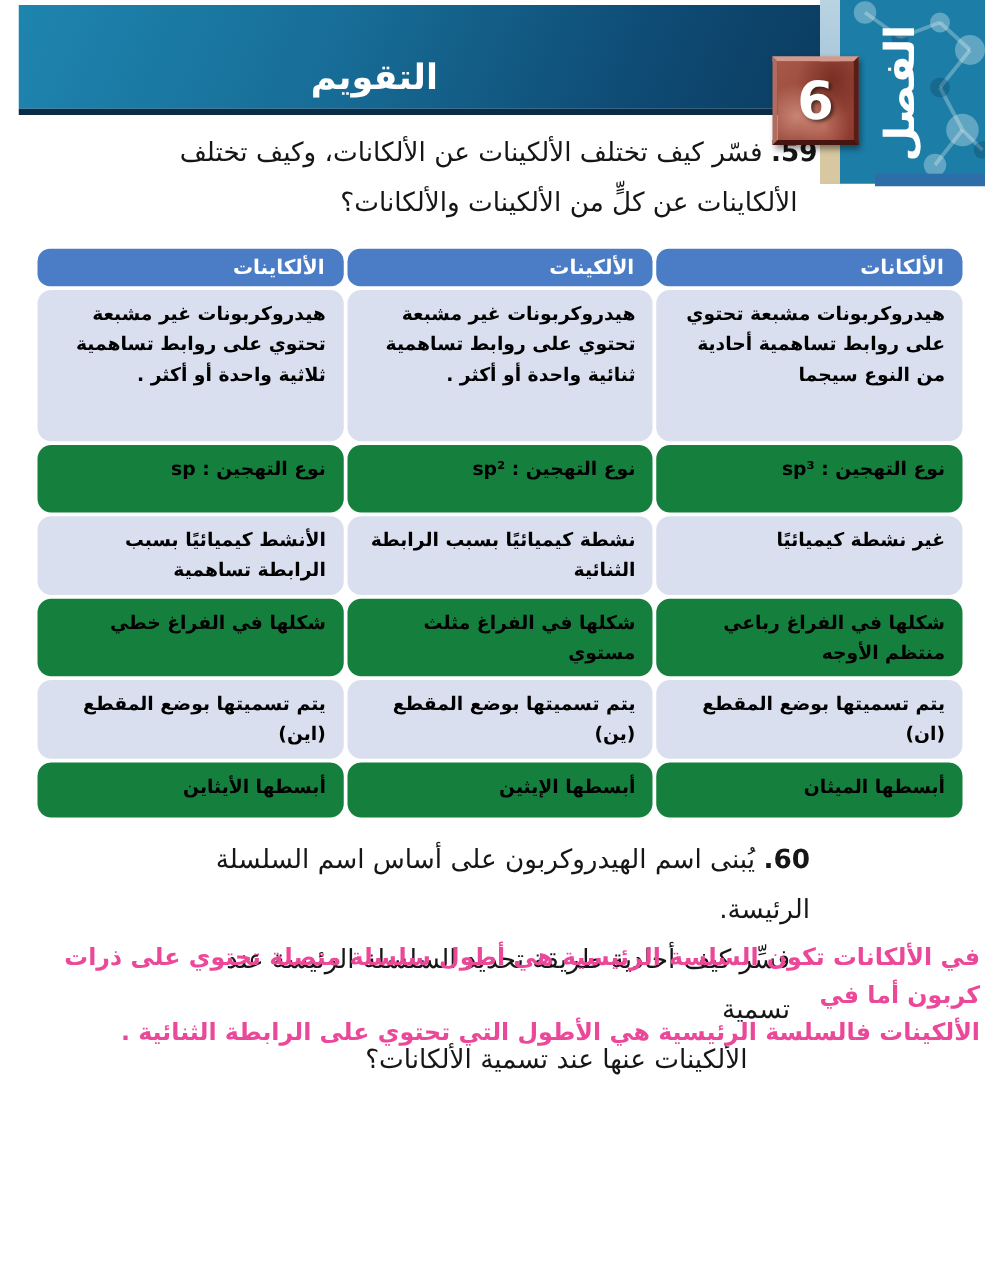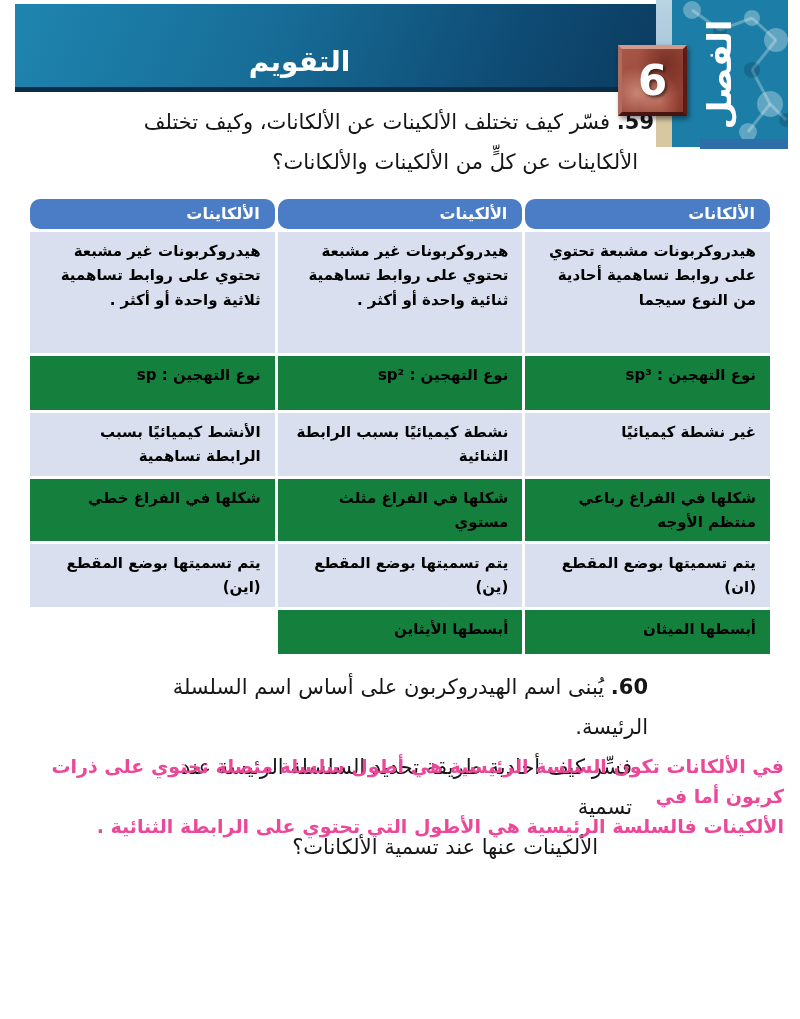--- a/index.html
+++ b/index.html
@@ -55,21 +55,21 @@
   .q-num { font-weight: bold; }
   .indent1 { padding-right: 16px; }
   .indent2 { padding-right: 50px; }
 
   
   .cmp-table { position: absolute; left: 30px; top: 199px; width: 740px;
     direction: rtl; display: grid; grid-template-columns: 1fr 1fr 1fr; gap: 3px; }
   .th { background: #4b7dc6; color: #ffffff; font-weight: bold; font-size: 16px;
     text-align: right; padding: 5px 15px; min-height: 30px; border-radius: 10px; }
   .td { font-weight: bold; color: #000000; font-size: 15px; line-height: 1.62;
-    text-align: right; padding: 7px 14px; }
+    text-align: right; padding: 7px 14px; border-radius: 11px; }
   .odd  { background: #d9dfee; }
   .even { background: #15803d; }
   .h1 { min-height: 121px; }
   .h2 { min-height: 54px; }
   .h3 { min-height: 53px; }
   .h4 { min-height: 59px; }
   .h5 { min-height: 34px; }
   .h6 { min-height: 44px; }
 
   
@@ -151,20 +151,21 @@
 
     <div class="td even h4">شكلها في الفراغ رباعي منتظم الأوجه</div>
     <div class="td even h4">شكلها في الفراغ مثلث مستوي</div>
     <div class="td even h4">شكلها في الفراغ خطي</div>
 
     <div class="td odd h5">يتم تسميتها بوضع المقطع (ان)</div>
     <div class="td odd h5">يتم تسميتها بوضع المقطع (ين)</div>
     <div class="td odd h5">يتم تسميتها بوضع المقطع (اين)</div>
 
     <div class="td even h6">أبسطها الميثان</div>
+    <div class="td even h6">أبسطها الإيثين</div>
     <div class="td even h6">أبسطها الأيثاين</div>
   </div>
 
   <div id="q60" class="question">
     <div>
       <span class="q-num">60.</span>
       <span>يُبنى اسم الهيدروكربون على أساس اسم السلسلة الرئيسة.</span>
     </div>
     <div class="indent1">فسِّر كيف أحادية طريقة تحديد السلسلة الرئيسة عند تسمية</div>
     <div class="indent2">الألكينات عنها عند تسمية الألكانات؟</div>

